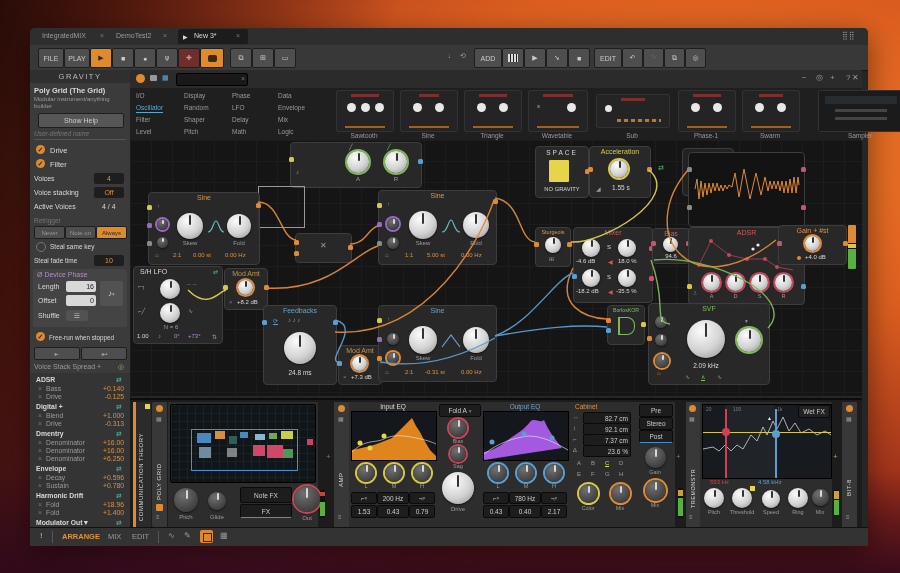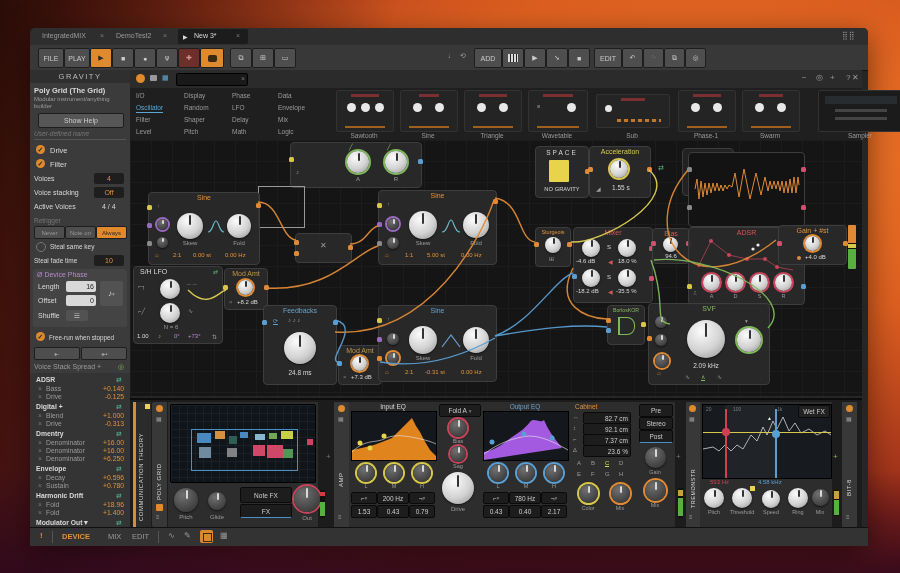--- a/index.html
+++ b/index.html
@@ -774,21 +774,21 @@
       <span class="dot" style="left:4px;top:3px;width:7px;height:7px;background:#e08a2e;"></span>
       <span class="abs t6 cgy" style="left:4px;top:13px;">▦</span>
       <div class="abs vtext cw t6" style="left:4px;top:44px;height:50px;">BIT-8</div>
       <span class="abs t6 cgy" style="left:4px;top:112px;">≡</span>
     </div>
   </div>
 
   <div class="abs" style="left:0;top:499px;width:838px;height:18px;background:#333;border-top:1px solid #111;">
     <span class="abs t8" style="left:10px;top:3px;color:#e08a2e;font-weight:bold;">!</span>
     <span class="abs" style="left:22px;top:3px;width:1px;height:12px;background:#555;"></span>
-    <span class="abs t75" style="left:32px;top:4px;color:#e0913a;font-weight:bold;">DEVICE</span>
+    <span class="abs t75" style="left:32px;top:4px;color:#e0913a;font-weight:bold;">ARRANGE</span>
     <span class="abs t75 cgy" style="left:78px;top:4px;">MIX</span>
     <span class="abs t75 cgy" style="left:102px;top:4px;">EDIT</span>
     <span class="abs" style="left:128px;top:3px;width:1px;height:12px;background:#555;"></span>
     <span class="abs t8 cgy" style="left:138px;top:3px;">∿</span>
     <span class="abs t8 cgy" style="left:154px;top:3px;">✎</span>
     <div class="abs" style="left:170px;top:2px;width:13px;height:13px;background:#d8882f;border-radius:2px;">
           <span class="abs" style="left:3px;top:3px;width:7px;height:7px;border:1px solid #3a2a12;"></span>
         </div>
     <span class="abs t8 cgy" style="left:190px;top:3px;">▦</span>
   </div>

